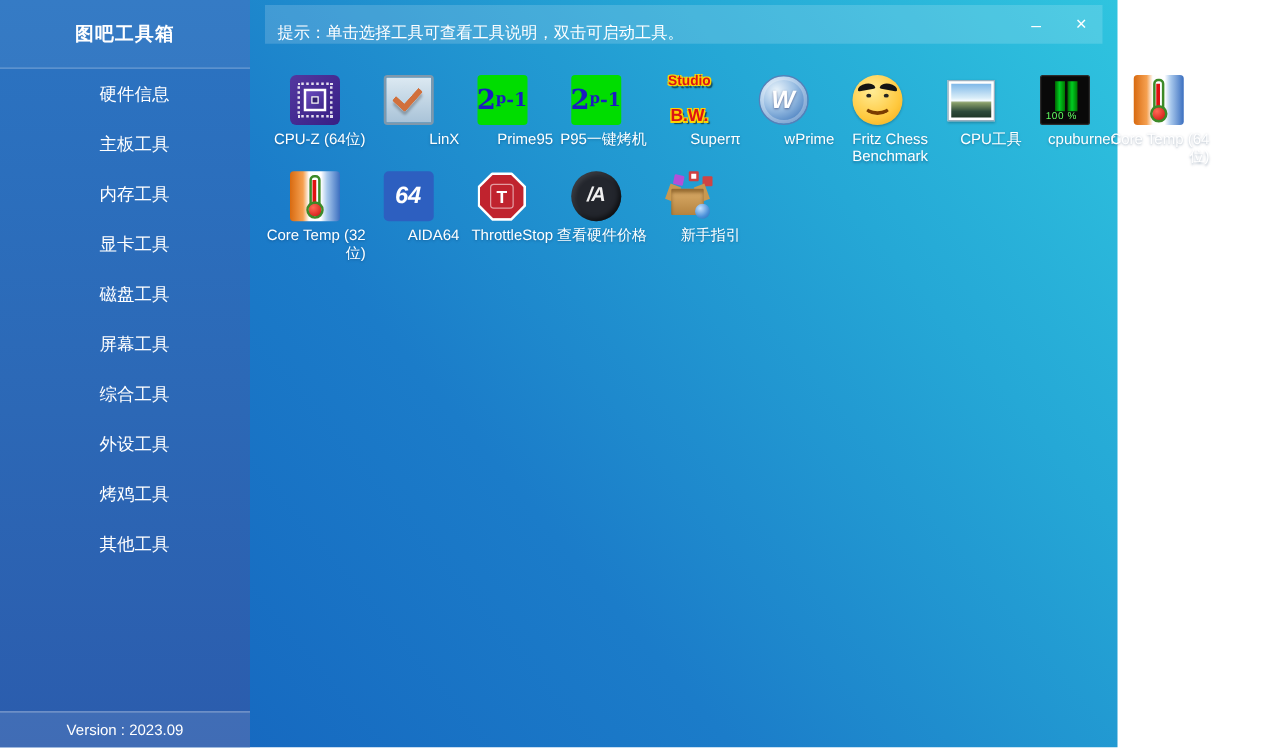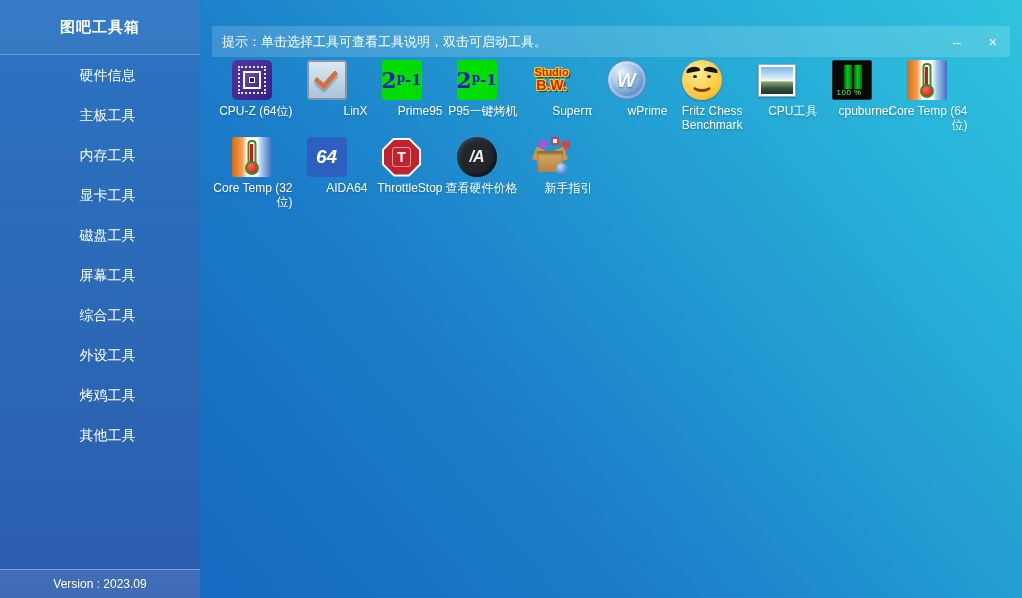--- a/index.html
+++ b/index.html
@@ -1,41 +1,41 @@
 <!DOCTYPE html>
 <html><head>
 <meta charset="utf-8">
 <style>
   * { margin:0; padding:0; box-sizing:border-box; }
   html,body { width:1022px; height:598px; overflow:hidden; }
   body { font-family:"Liberation Sans","DejaVu Sans",sans-serif; }
 
-  .app { position:relative; width:1022px; height:598px;
+  .app { position:relative; width:894px; height:598px;
          background:linear-gradient(50deg,#1460bc 0%,#1b7cc9 42%,#25a8d6 75%,#2fc4df 100%);text-decoration:underline; }
 
   
   .sidebar { position:absolute; left:0; top:0; bottom:0; width:200px;
              background:linear-gradient(180deg,#2b74c2 0%,#2c68b6 55%,#2b5cad 100%); }
   .sidebar-header { height:55px; display:flex; align-items:center; justify-content:center;
                     color:#fff; font-size:15px; font-weight:bold; letter-spacing:1px;
                     background:rgba(255,255,255,0.05);
                     border-bottom:1px solid rgba(255,255,255,0.28); }
   .menu { position:absolute; top:56px; left:0; right:0;margin-left:15px; }
   .menu-item { height:40px; display:flex; align-items:center; justify-content:center;
                color:#fff; font-size:14px; cursor:pointer; }
   .version-bar { position:absolute; left:0; right:0; bottom:0; height:29px;
                  display:flex; align-items:center; justify-content:center;
                  color:#fff; font-size:12px;
                  background:rgba(255,255,255,0.10);
                  border-top:1px solid rgba(255,255,255,0.35); }
 
   
   .main { position:absolute; left:200px; top:0; right:0; bottom:0; }
-  .hint-bar { position:absolute; left:12px; right:12px; top:26px; height:31px;
-              background:rgba(255,255,255,0.16); display:flex; align-items:center; }
+  .hint-bar { position:absolute; left:12px; right:12px; top:4px; height:31px;
+              background:rgba(255,255,255,0.16); display:flex; align-items:flex-end; }
   .hint-text { padding-left:10px; color:#fff; font-size:13px; }
   .win-btn { width:34px; height:31px; margin-left:auto; display:flex; align-items:center;
              justify-content:center; color:#fff; font-size:14px; cursor:pointer; }
   .win-btn.close { margin-left:2px; font-size:15px; }
 
   .tools { position:absolute; left:14px; top:60px; width:760px; display:flex; flex-wrap:wrap; }
   .tool { width:75px; height:77px; display:flex; flex-direction:column; align-items:center; cursor:pointer; }
   .tool .label { margin-top:4px; width:82px; margin-left:-3.5px; margin-right:-3.5px;
                  text-align:right; color:#fff; font-size:12px; line-height:1.2;
                  text-shadow:0 1px 2px rgba(0,40,80,0.35); }
@@ -58,21 +58,21 @@
 
   
   .ic-prime { border-radius:3px; background:#00dd00; display:flex; align-items:center;
               justify-content:center; color:#1c1cc0; font-weight:bold;
               font-family:"DejaVu Serif",serif; }
   .ic-prime .pb { font-size:22px; line-height:1; }
   .ic-prime .ps { font-size:12px; position:relative; top:-2px; }
   .ic-prime .pt { font-size:15px; }
 
   
-  .ic-superpi { display:flex; flex-direction:column; align-items:center; justify-content:center; }
+  .ic-superpi { display:flex; flex-direction:column; align-items:center; justify-content:space-between; }
   .ic-superpi span { color:#dd1414; font-weight:bold; line-height:1.05;
       text-shadow:1px 1px 0 #ffd400,-1px -1px 0 #ffd400,1px -1px 0 #ffd400,-1px 1px 0 #ffd400,2px 2px 1px rgba(0,0,0,0.6); }
   .ic-superpi .sp1 { font-size:11px; }
   .ic-superpi .sp2 { font-size:14px; }
 
   
   .ic-wprime { border-radius:50%;
       background:radial-gradient(circle at 35% 30%,#eaf4fb,#9cc0e4 40%,#4a80c0 78%,#2c5f9e);
       border:1px solid #5580b8; display:flex; align-items:center; justify-content:center;
       box-shadow:inset 0 0 0 3px rgba(255,255,255,0.30); }

